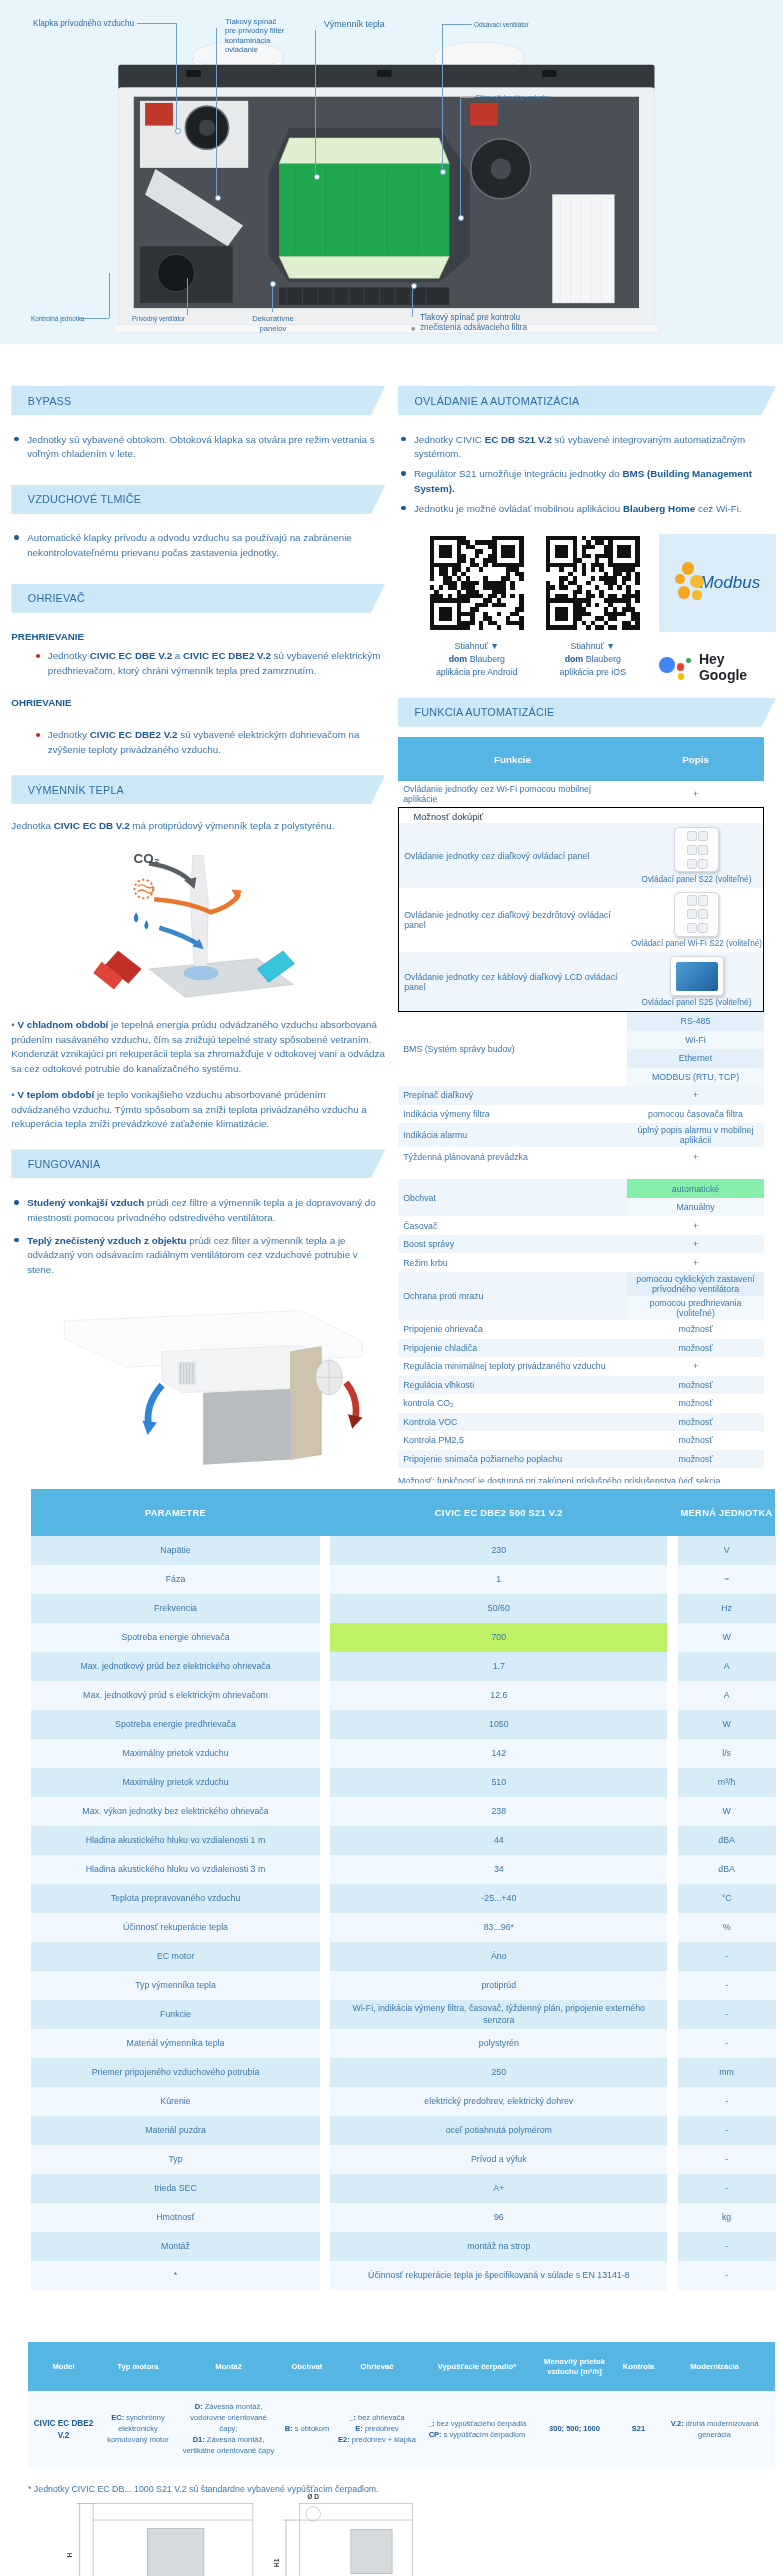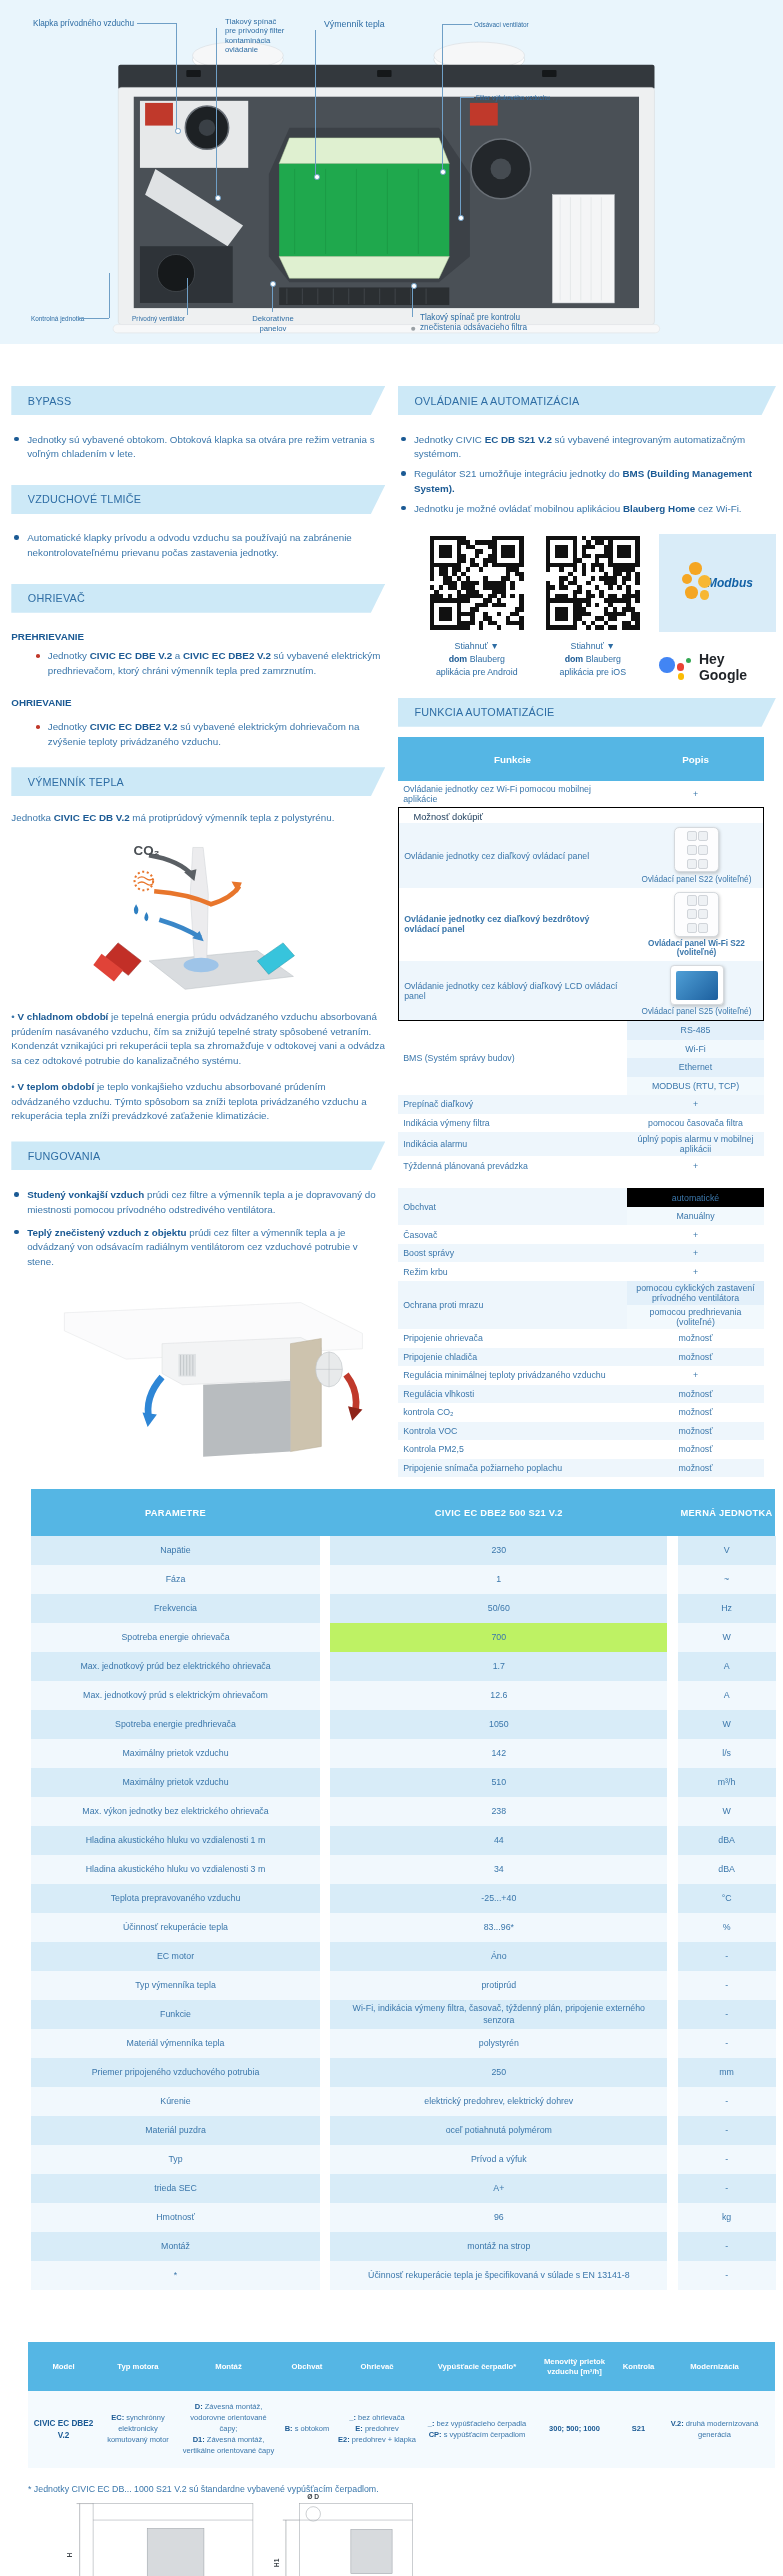--- a/index.html
+++ b/index.html
@@ -29,21 +29,21 @@
   
   #qr-row{display:flex;gap:16.5px;margin:17.5px 0 0 29px;align-items:flex-start;}
   .qrblock{width:102px;text-align:center;}
   .qr{width:98px;height:98px;margin:0 auto;background:#fff;display:grid;
       grid-template-columns:repeat(21,1fr);grid-template-rows:repeat(21,1fr);padding:2.1px;box-sizing:border-box;}
   .qr div{background:#fff;} .qr div.on{background:#111;}
   .qrcap{margin-top:8.2px;font-size:8.8px;line-height:1.45;color:#2e6da4;}
   #modbus-box{width:117px;height:98px;background:#d9ecf8;display:flex;align-items:center;justify-content:center;position:relative;}
   #modbus-cluster{position:relative;width:31px;height:41px;}
   .mc{position:absolute;border-radius:50%;}
-  #modbus-word{font-size:12px;font-style:italic;font-weight:bold;color:#1261a6;margin-left:-6.2px;}
+  #modbus-word{font-size:17px;font-style:italic;font-weight:normal;color:#1261a6;margin-left:-6.2px;}
   #heygoogle{display:flex;align-items:center;gap:7.2px;margin-top:19.6px;}
   .hg{border-radius:50%;}
   #hg-text{font-size:14px;font-weight:bold;color:#1f2328;}
   
   #funkcia-table{margin-top:10.3px;width:366px;}
   #funkcia-head{display:grid;grid-template-columns:229px 137px;background:#55b6e4;color:#fff;
                 font-weight:bold;font-size:9.8px;height:44px;align-items:center;text-align:center;}
   .frow{display:grid;grid-template-columns:229px 137px;font-size:8.8px;}
   .frow .fc{display:flex;align-items:center;padding:3.1px 5.2px;box-sizing:border-box;}
   .frow .fv{flex-direction:column;justify-content:center;text-align:center;padding:0;}
@@ -198,21 +198,21 @@
 
     <div class="band" style="margin-top:23px">
         <span>OHRIEVAČ</span>
       </div>
     <div class="subhead">PREHRIEVANIE</div>
     <div class="bullet" style="margin-top:7.2px">
         <span class="dotr"></span>
         <span class="rich"><span>Jednotky </span><span class="b">CIVIC EC DBE V.2</span><span> a </span><span class="b">CIVIC EC DBE2 V.2</span><span> sú vybavené elektrickým predhrievačom, ktorý chráni výmenník tepla pred zamrznutím.</span></span>
       </div>
     <div class="subhead">OHRIEVANIE</div>
-    <div class="bullet" style="margin-top:12px">
+    <div class="bullet" style="margin-top:20px">
         <span class="dotr"></span>
         <span class="rich"><span>Jednotky </span><span class="b">CIVIC EC DBE2 V.2</span><span> sú vybavené elektrickým dohrievačom na zvýšenie teploty privádzaného vzduchu.</span></span>
       </div>
 
     <div class="band" style="margin-top:17.5px">
         <span>VÝMENNÍK TEPLA</span>
       </div>
     <div class="par rich" style="margin-top:14.4px"><span>Jednotka </span><span class="b">CIVIC EC DB V.2</span><span> má protiprúdový výmenník tepla z polystyrénu.</span></div>
 
     <svg width="222" height="164" style="display:block;margin:7.2px auto 0" viewBox="0 0 430 318">
@@ -1232,21 +1232,21 @@
                   <span></span>
                   <span></span>
                   <span></span>
                   <span></span>
                   <span></span>
                   <span></span>
                 </div>
                 <div style="font-size: 8.2px; padding-bottom: 4.1px;">Ovládací panel S22 (voliteľné)</div>
               </div>
             </div>
-            <div class="frow" style="background: rgb(255, 255, 255); font-weight: bold;">
+            <div class="frow" style="background: rgb(255, 255, 255);">
               <div class="fc">Ovládanie jednotky cez diaľkový bezdrôtový ovládací panel</div>
               <div class="fc fv">
                 <div class="panelimg">
                   <span></span>
                   <span></span>
                   <span></span>
                   <span></span>
                   <span></span>
                   <span></span>
                 </div>
@@ -1293,21 +1293,21 @@
           <div class="frow" style="background: rgb(255, 255, 255);">
             <div class="fc">Týždenná plánovaná prevádzka</div>
             <div class="fc fv">
               <div class="fsub">+</div>
             </div>
           </div>
           <div class="fgap"></div>
           <div class="frow" style="background: rgb(238, 246, 252);">
             <div class="fc">Obchvat</div>
             <div class="fc fv">
-              <div class="fsub" style="background: #000000;">automatické</div>
+              <div class="fsub" style="background: #86efac;">automatické</div>
               <div class="fsub" style="background: rgb(242, 249, 253);">Manuálny</div>
             </div>
           </div>
           <div class="frow" style="background: rgb(255, 255, 255);">
             <div class="fc">Časovač</div>
             <div class="fc fv">
               <div class="fsub">+</div>
             </div>
           </div>
           <div class="frow" style="background: rgb(238, 246, 252);">

